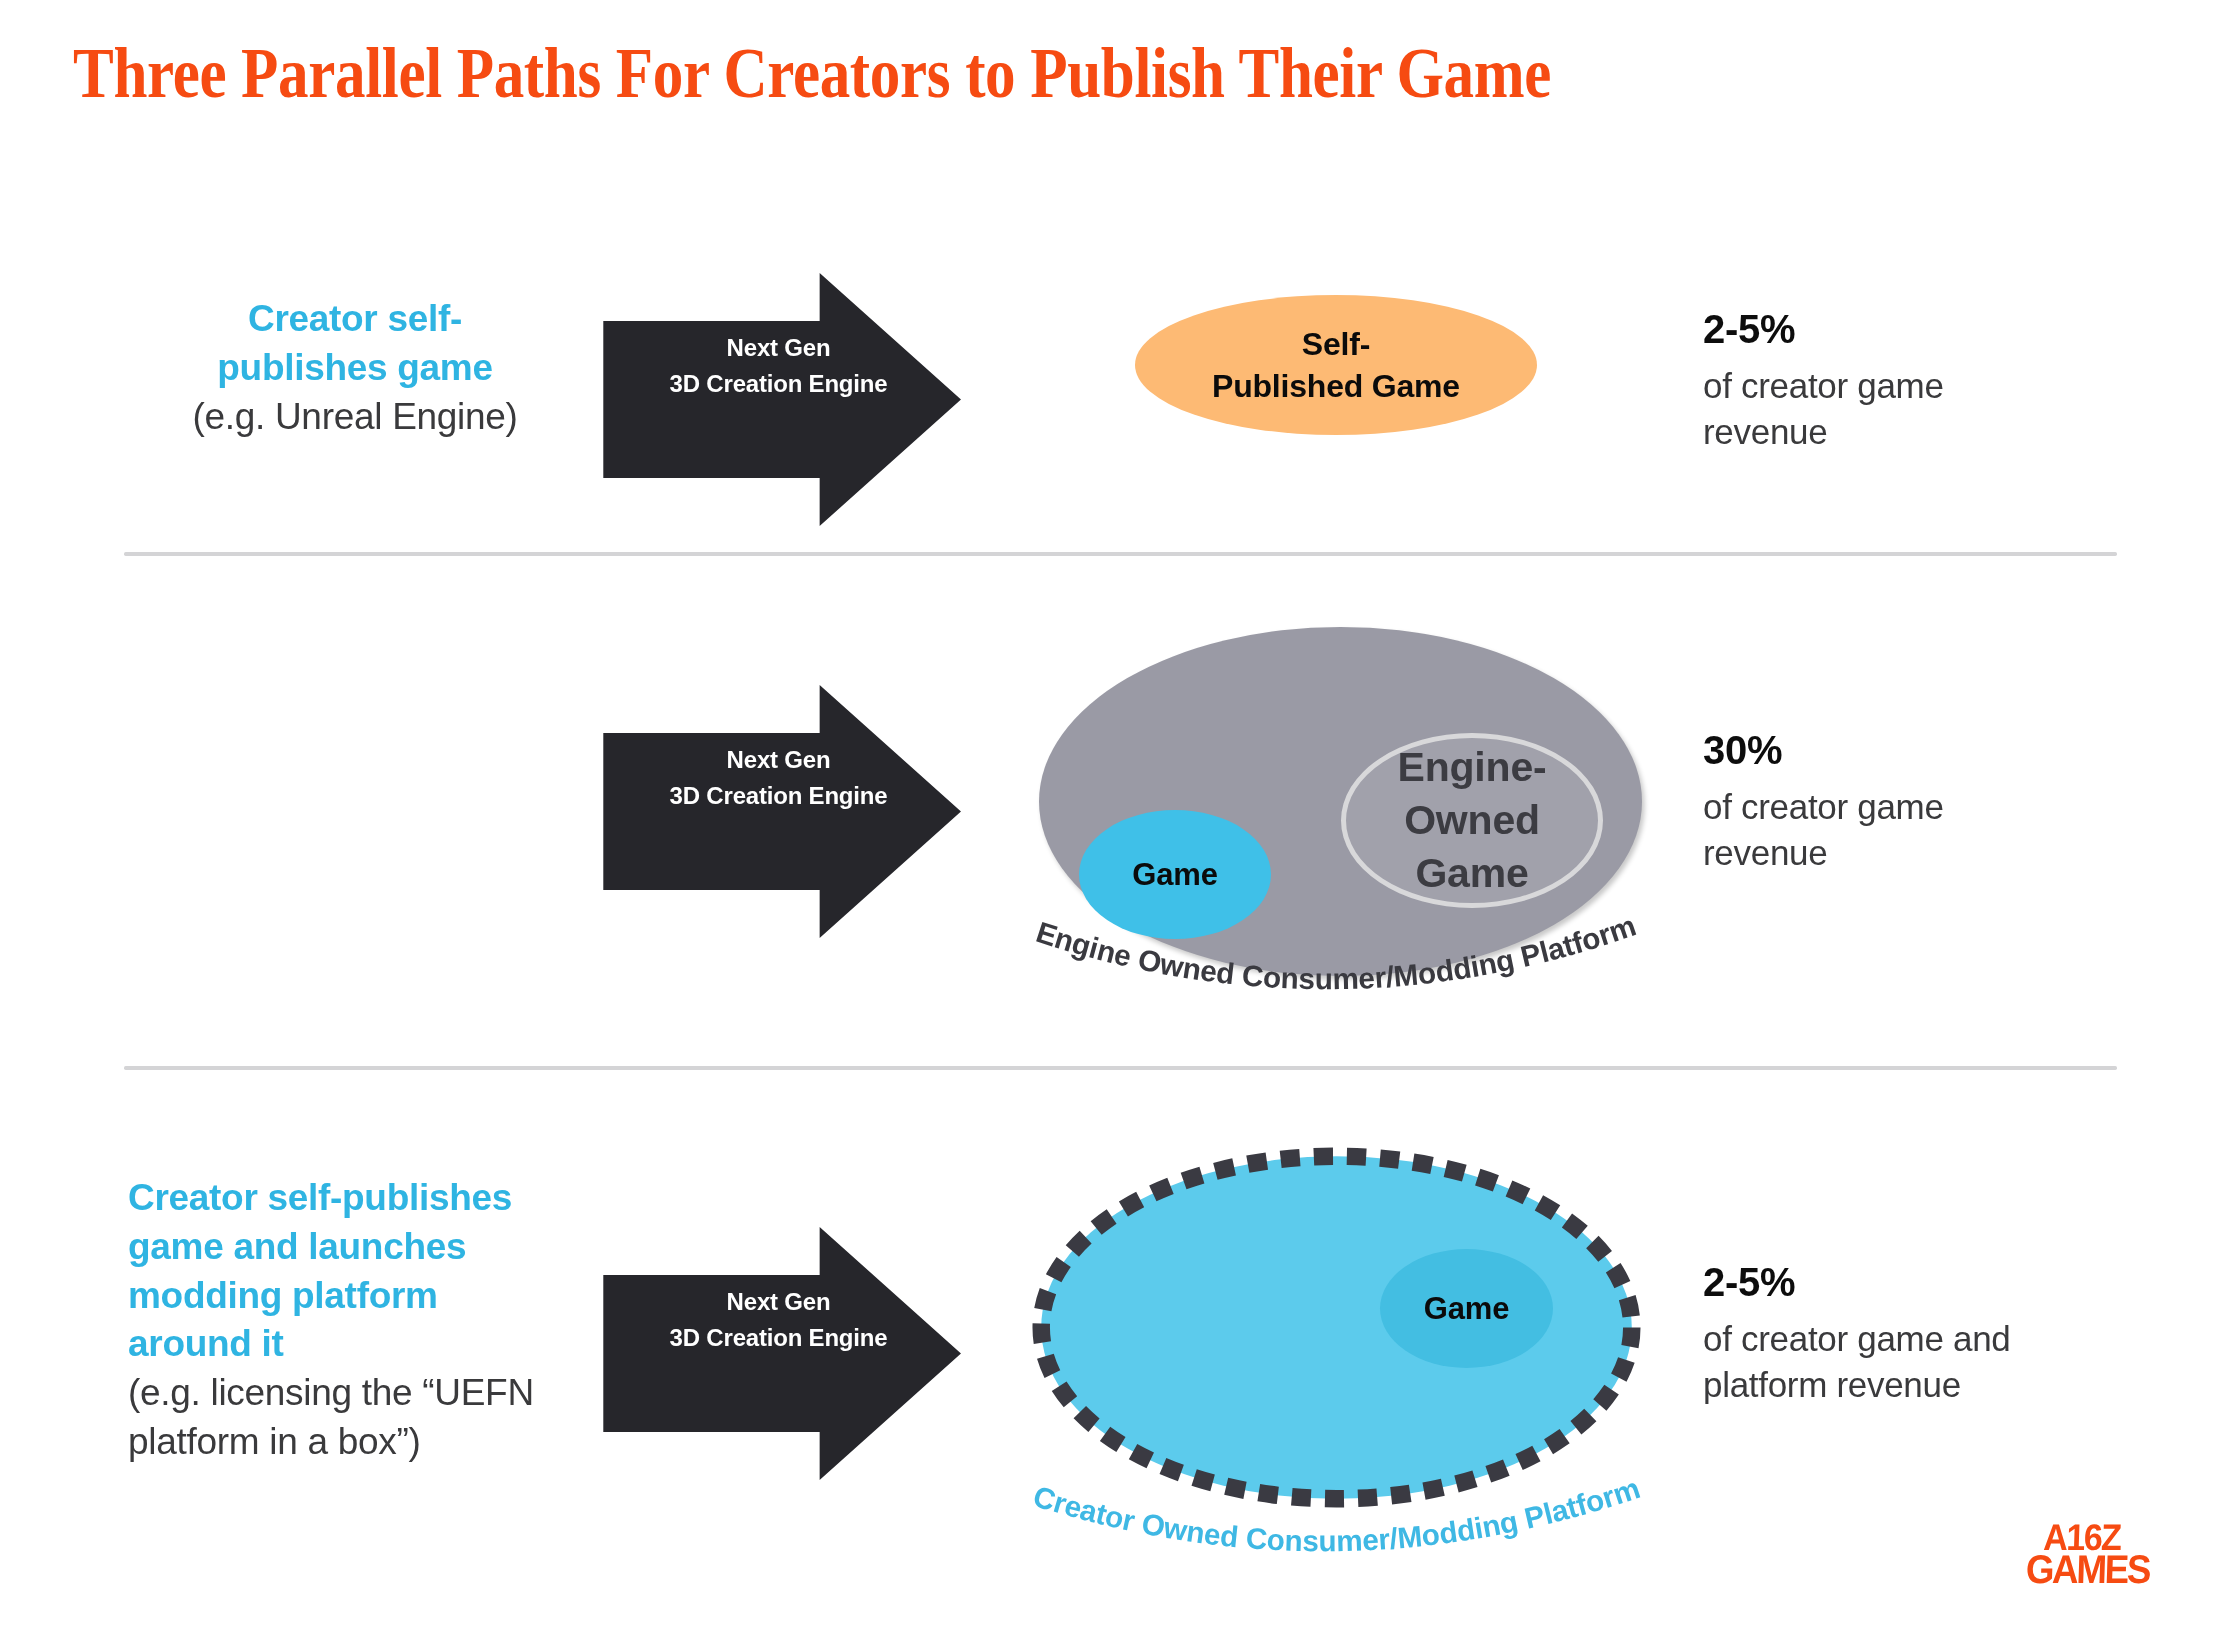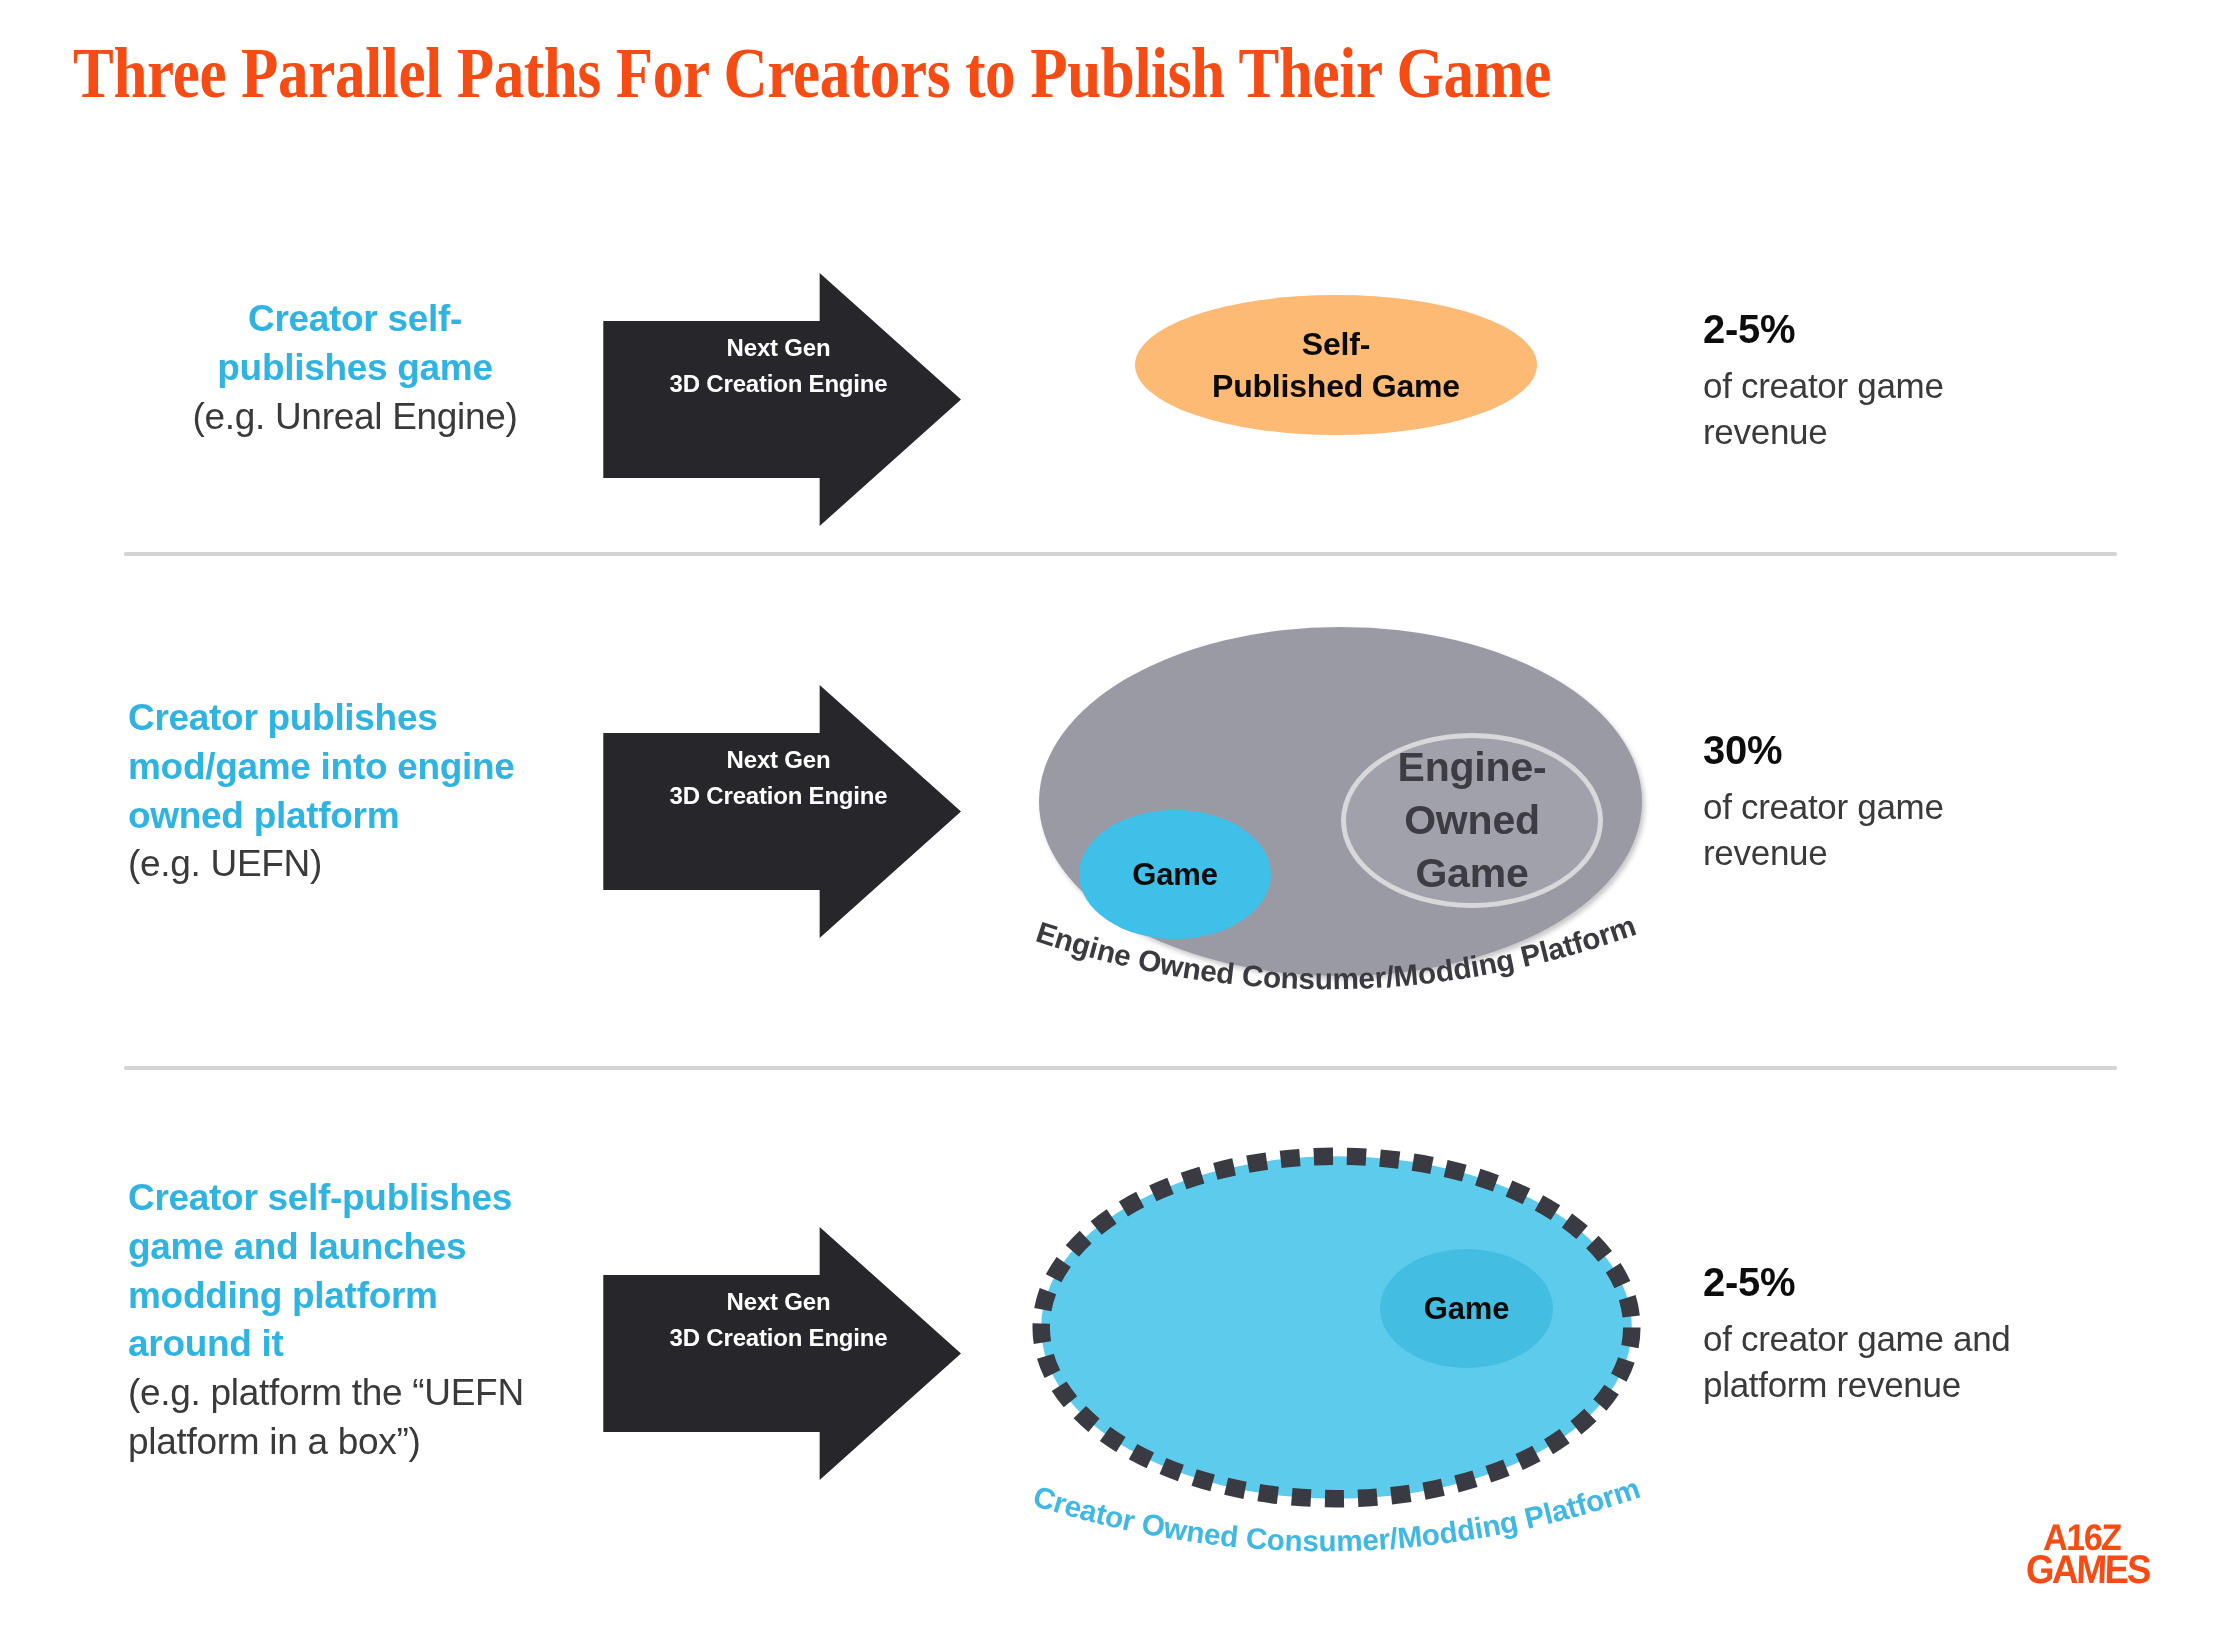--- a/index.html
+++ b/index.html
@@ -312,26 +312,20 @@
       <div class="pct">2-5%</div>
       <div class="note">
         <div>of creator game</div>
         <div>revenue</div>
       </div>
     </div>
   </div>
 
   <div class="row r2">
 
-    <div class="desc">
-      <span class="hl">Creator publishes</span>
-      <span class="hl">mod/game into engine</span>
-      <span class="hl">owned platform</span>
-      <span class="sub">(e.g. UEFN)</span>
-    </div>
 
     <div class="arrow">
       <svg width="367" height="253" viewBox="0 0 420 290">
         <path d="M0,55 L248,55 L248,0 L410,145 L248,290 L248,235 L0,235 Z" fill="#26262B"></path>
       </svg>
       <div class="arrow-label">
         <div>Next Gen</div>
         <div>3D Creation Engine</div>
       </div>
     </div>
@@ -369,21 +363,21 @@
     </div>
   </div>
 
   <div class="row r3">
 
     <div class="desc">
       <span class="hl">Creator self-publishes</span>
       <span class="hl">game and launches</span>
       <span class="hl">modding platform</span>
       <span class="hl">around it</span>
-      <span class="sub">(e.g. platform the “UEFN</span>
+      <span class="sub">(e.g. licensing the “UEFN</span>
       <span class="sub">platform in a box”)</span>
     </div>
 
     <div class="arrow">
       <svg width="367" height="253" viewBox="0 0 420 290">
         <path d="M0,55 L248,55 L248,0 L410,145 L248,290 L248,235 L0,235 Z" fill="#26262B"></path>
       </svg>
       <div class="arrow-label">
         <div>Next Gen</div>
         <div>3D Creation Engine</div>

